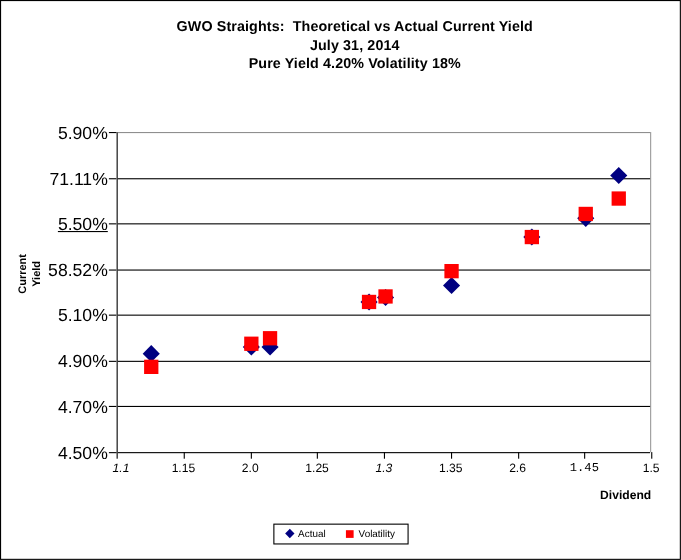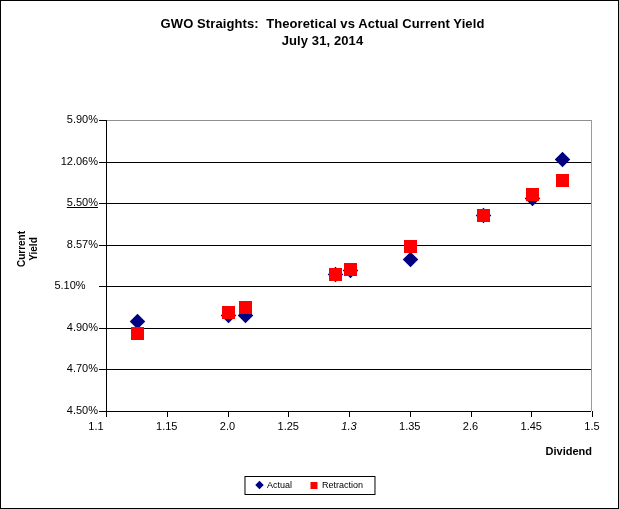--- a/index.html
+++ b/index.html
@@ -62,21 +62,21 @@
     left: 98px;
     width: 7px;
     height: 1px;
     background: #000000;
   }
   .ylabel {
     position: absolute;
     right: 14px;
     width: 56px;
     text-align: right;
-    font-size: 11px;
+    font-size: 16px;
     color: #000000;
     white-space: nowrap;
   }
   .xtick {
     position: absolute;
     top: 410px;
     width: 1px;
     height: 6px;
     background: #000000;
   }
@@ -171,35 +171,36 @@
   }
 </style>
 </head>
 <body>
 
 <div id="chart-frame">
 
   <div id="chart-title">
     <div>GWO Straights:  Theoretical vs Actual Current Yield</div>
     <div>July 31, 2014</div>
+    <div>Pure Yield 4.20% Volatility 18%</div>
   </div>
 
   <div id="y-axis-title">
     <div>Current</div>
     <div>Yield</div>
   </div>
 
   <div id="y-axis-labels">
       <div class="ylabel" style="top: 403px; left: 41px; width: 56px;">4.50%</div>
       <div class="ylabel" style="top: 361.429px; left: 41px; width: 56px;">4.70%</div>
       <div class="ylabel" style="top: 319.857px; left: 41px; width: 56px;">4.90%</div>
-      <div class="ylabel" style="top: 278.286px; left: 41px; width: 56px; text-align: center;">5.10%</div>
-      <div class="ylabel" style="top: 236.714px; left: 41px; width: 56px;">8.57%</div>
+      <div class="ylabel" style="top: 278.286px; left: 41px; width: 56px;">5.10%</div>
+      <div class="ylabel" style="top: 236.714px; left: 41px; width: 56px;">58.52%</div>
       <div class="ylabel" style="top: 195.143px; left: 41px; width: 56px; text-decoration: underline;">5.50%</div>
-      <div class="ylabel" style="top: 153.571px; left: 41px; width: 56px;">12.06%</div>
+      <div class="ylabel" style="top: 153.571px; left: 41px; width: 56px;">71.11%</div>
       <div class="ylabel" style="top: 112px; left: 41px; width: 56px;">5.90%</div>
     </div>
   <div id="y-axis-ticks">
       <div class="ytick" style="top: 410px;"></div>
       <div class="ytick" style="top: 368.429px;"></div>
       <div class="ytick" style="top: 326.857px;"></div>
       <div class="ytick" style="top: 285.286px;"></div>
       <div class="ytick" style="top: 243.714px;"></div>
       <div class="ytick" style="top: 202.143px;"></div>
       <div class="ytick" style="top: 160.571px;"></div>
@@ -244,37 +245,37 @@
       <div class="xtick" style="left: 165.75px;"></div>
       <div class="xtick" style="left: 226.5px;"></div>
       <div class="xtick" style="left: 287.25px;"></div>
       <div class="xtick" style="left: 348px;"></div>
       <div class="xtick" style="left: 408.75px;"></div>
       <div class="xtick" style="left: 469.5px;"></div>
       <div class="xtick" style="left: 530.25px;"></div>
       <div class="xtick" style="left: 591px;"></div>
     </div>
   <div id="x-axis-labels">
-      <div class="xlabel" style="left: 95px;">1.1</div>
+      <div class="xlabel" style="left: 109px; font-style: italic;">1.1</div>
       <div class="xlabel" style="left: 165.75px;">1.15</div>
       <div class="xlabel" style="left: 226.5px;">2.0</div>
       <div class="xlabel" style="left: 287.25px;">1.25</div>
       <div class="xlabel" style="left: 348px; font-style: italic;">1.3</div>
       <div class="xlabel" style="left: 408.75px;">1.35</div>
       <div class="xlabel" style="left: 469.5px;">2.6</div>
-      <div class="xlabel" style="left: 530.25px;">1.45</div>
+      <div class="xlabel" style="left: 530.25px; font-family: Liberation Mono, monospace;">1.45</div>
       <div class="xlabel" style="left: 591px;">1.5</div>
     </div>
 
   <div id="x-axis-title">Dividend</div>
 
   <div id="legend">
     <div class="legend-entry">
       <span class="legend-swatch-actual"></span>
       <span>Actual</span>
     </div>
     <div class="legend-entry">
       <span class="legend-swatch-theoretical"></span>
-      <span>Retraction</span>
+      <span>Volatility</span>
     </div>
   </div>
 
 </div>
 
 </body></html>

